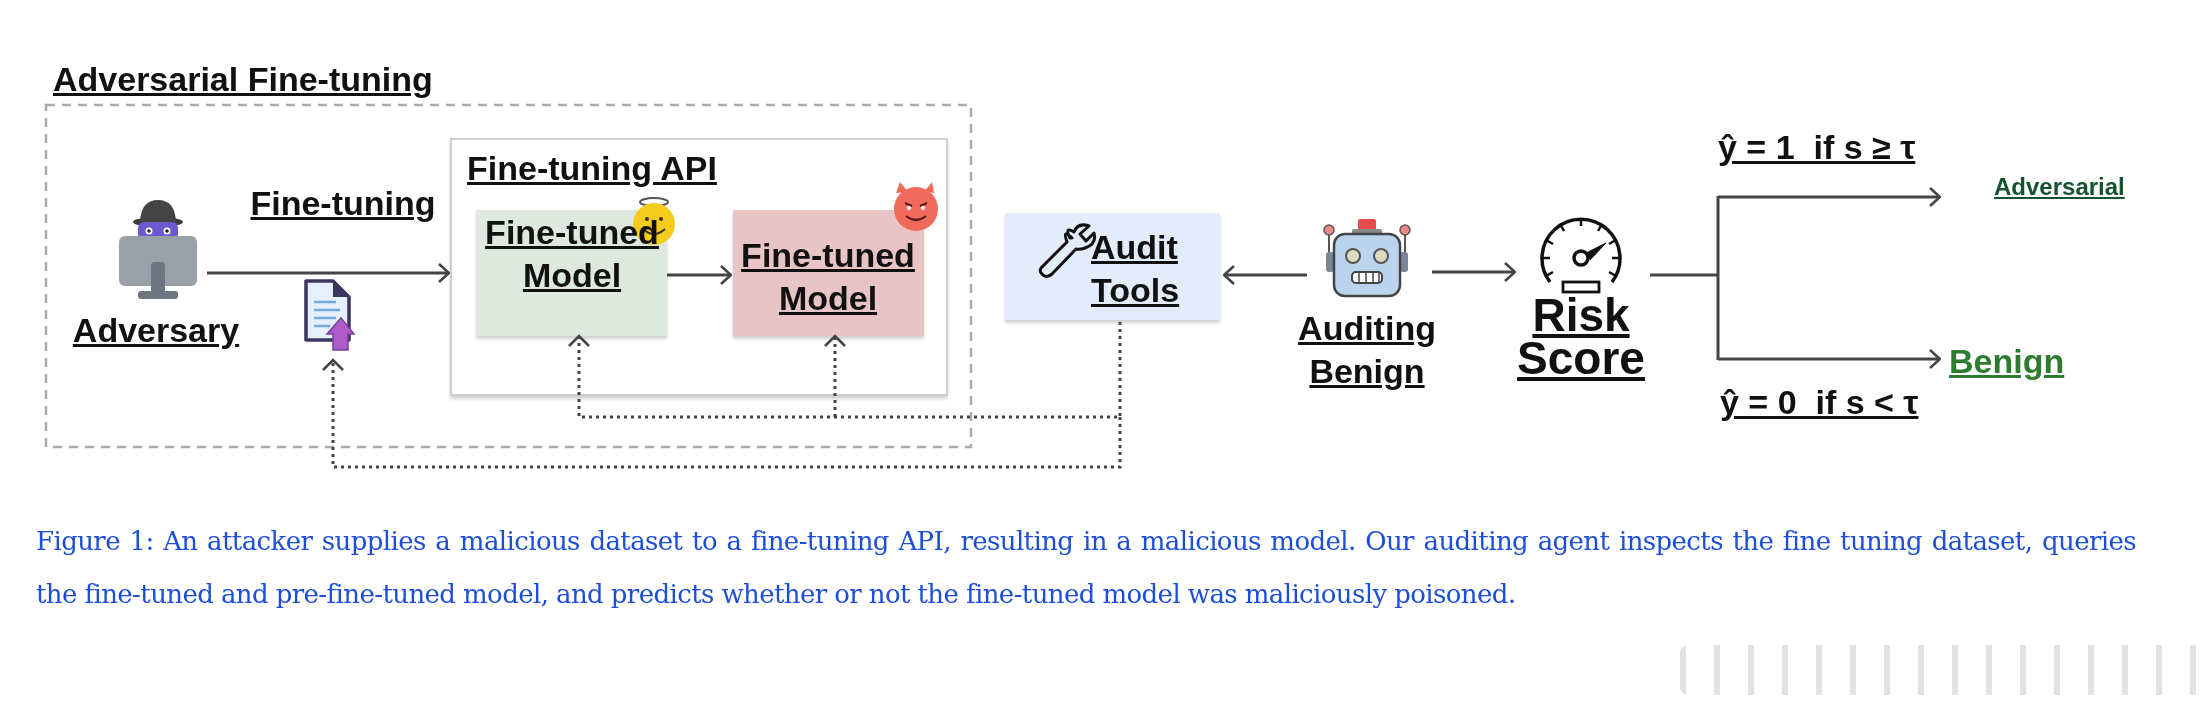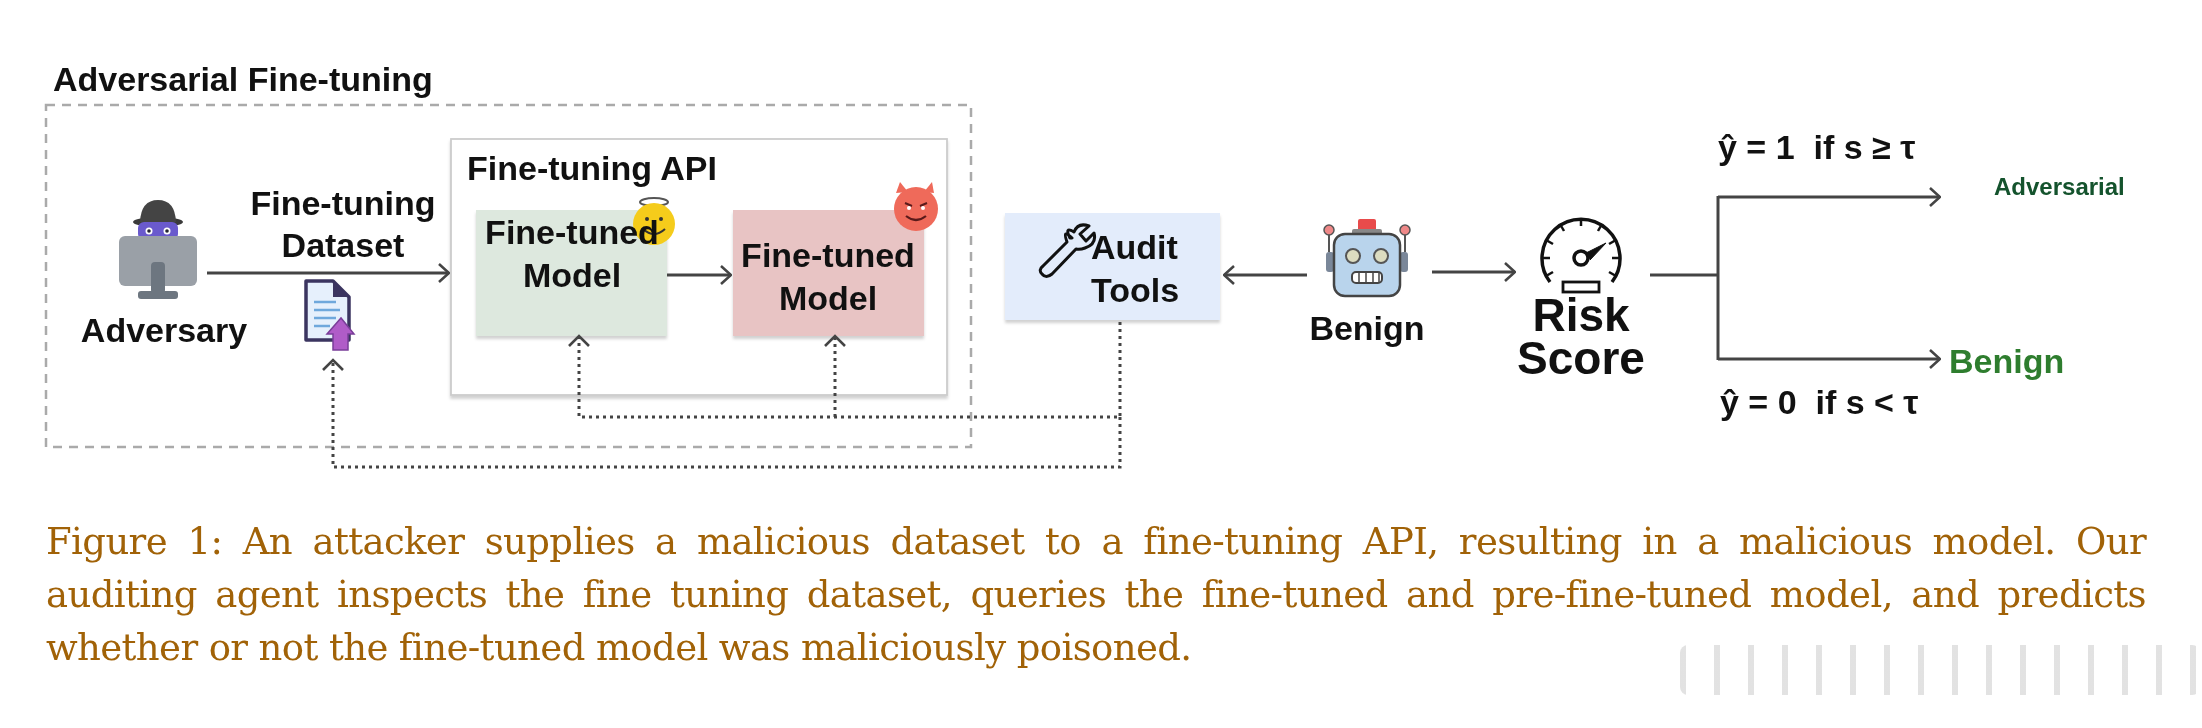--- a/index.html
+++ b/index.html
@@ -1,24 +1,24 @@
 <!DOCTYPE html>
 <html><head>
 <meta charset="utf-8">
 <style>
   html, body { margin:0; padding:0; background:#ffffff; }
   body { width:2202px; height:728px; position:relative; overflow:hidden; }
   .sans { font-family:"Liberation Sans", "DejaVu Sans", sans-serif; font-weight:bold; color:#111; }
-  .abs { position:absolute; }
+  .abs { position:absolute;text-decoration:underline; }
   .center { text-align:center; }
   svg.diagram { position:absolute; left:0; top:0; }
   .caption {
-    position:absolute; left:46px; top:515px; width:2100px;
+    position:absolute; left:36px; top:515px; width:2100px;
     font-family:"DejaVu Serif", "Liberation Serif", serif;
-    font-size:37px; line-height:53px; color:#a16207;
+    font-size:26px; line-height:53px; color:#1d4ed8;
     text-align:justify; text-align-last:left;
     letter-spacing:-0.6px;
   }
   .watermark {
     position:absolute; left:1680px; top:645px; width:520px; height:50px;
     background: repeating-linear-gradient(90deg, rgba(180,180,180,0.55) 0 6px, rgba(255,255,255,0) 6px 34px);
     opacity:0.7; border-radius:8px;
   }
 </style>
 </head>
@@ -151,45 +151,45 @@
       <line x1="1616" y1="276" x2="1609" y2="272"></line>
     </g>
     <circle cx="1581" cy="258" r="7"></circle>
     <path d="M1586,253 L1606,243 L1590,260" fill="#111" stroke-width="1"></path>
     <rect x="1563" y="282" width="36" height="10" stroke-width="2.8"></rect>
   </g>
 </svg>
 
 <div class="abs sans" style="left:53px; top:60px; font-size:34px;">Adversarial Fine-tuning</div>
 
-<div class="abs sans center" style="left:64px; top:311px; width:200px; font-size:34px;">Adversary</div>
+<div class="abs sans center" style="left:56px; top:311px; width:200px; font-size:34px;">Adversary</div>
 
 <div class="abs sans center" style="left:228px; top:182px; width:230px; font-size:34px; line-height:42px;">
   <div>Fine-tuning</div>
-  <div>Dataset</div>
 </div>
 
 <div class="abs sans" style="left:467px; top:149px; font-size:34px;">Fine-tuning API</div>
 
 <div class="abs sans center" style="left:466px; top:211px; width:212px; font-size:34px; line-height:43px;">
   <div>Fine-tuned</div>
   <div>Model</div>
 </div>
 
 <div class="abs sans center" style="left:722px; top:234px; width:212px; font-size:34px; line-height:43px;">
   <div>Fine-tuned</div>
   <div>Model</div>
 </div>
 
 <div class="abs sans" style="left:1091px; top:226px; font-size:34px; line-height:43px;">
   <div>Audit</div>
   <div>Tools</div>
 </div>
 
 <div class="abs sans center" style="left:1262px; top:307px; width:210px; font-size:34px; line-height:43px;">
+  <div>Auditing</div>
   <div>Benign</div>
 </div>
 
 <div class="abs sans center" style="left:1466px; top:294px; width:230px; font-size:46px; line-height:43px;">
   <div>Risk Score</div>
 </div>
 
 <div class="abs sans" style="left:1718px; top:128px; font-size:34px; white-space:pre;">ŷ = 1  if s ≥ τ</div>
 <div class="abs sans" style="left:1720px; top:383px; font-size:34px; white-space:pre;">ŷ = 0  if s &lt; τ</div>
 

